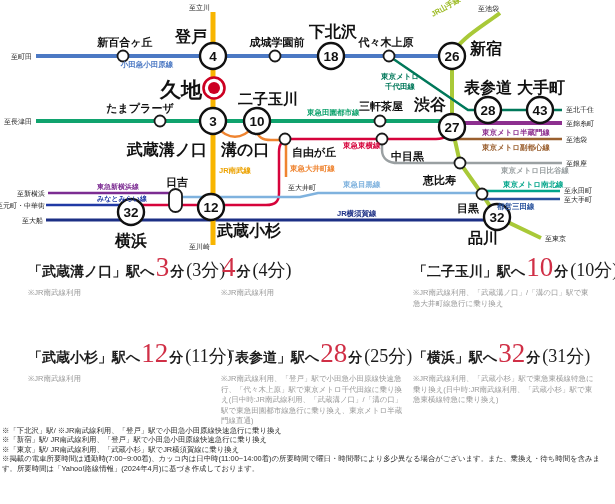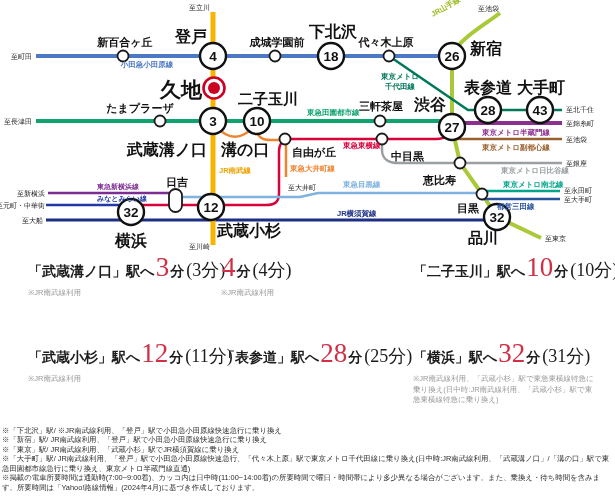--- a/index.html
+++ b/index.html
@@ -186,48 +186,49 @@
       </div>
     <div class="card-note">※JR南武線利用</div>
   </div>
   <div class="card">
     <div class="card-title">
         <span class="ct-station">「二子玉川」駅へ</span>
         <span class="ct-min">10</span>
         <span class="ct-unit">分</span>
         <span class="ct-paren">(10分)</span>
       </div>
+    <div class="card-note">※JR南武線利用、「武蔵溝ノ口」/「溝の口」駅で東急大井町線急行に乗り換え</div>
   </div>
   <div class="card">
     <div class="card-title">
         <span class="ct-station">「武蔵小杉」駅へ</span>
         <span class="ct-min">12</span>
         <span class="ct-unit">分</span>
         <span class="ct-paren">(11分)</span>
       </div>
     <div class="card-note">※JR南武線利用</div>
   </div>
   <div class="card">
     <div class="card-title">
         <span class="ct-station">「表参道」駅へ</span>
         <span class="ct-min">28</span>
         <span class="ct-unit">分</span>
         <span class="ct-paren">(25分)</span>
       </div>
+    <div class="card-note">※JR南武線利用、「登戸」駅で小田急小田原線快速急行、「代々木上原」駅で東京メトロ千代田線に乗り換え(日中時:JR南武線利用、「武蔵溝ノ口」/「溝の口」駅で東急田園都市線急行に乗り換え、東京メトロ半蔵門線直通)</div>
   </div>
   <div class="card">
     <div class="card-title">
         <span class="ct-station">「横浜」駅へ</span>
         <span class="ct-min">32</span>
         <span class="ct-unit">分</span>
         <span class="ct-paren">(31分)</span>
       </div>
     <div class="card-note">※JR南武線利用、「武蔵小杉」駅で東急東横線特急に乗り換え(日中時:JR南武線利用、「武蔵小杉」駅で東急東横線特急に乗り換え)</div>
   </div>
 </div>
 
 <div class="foot">
   <div>※「下北沢」駅/ ※JR南武線利用、「登戸」駅で小田急小田原線快速急行に乗り換え</div>
   <div>※「新宿」駅/ JR南武線利用、「登戸」駅で小田急小田原線快速急行に乗り換え</div>
   <div>※「東京」駅/ JR南武線利用、「武蔵小杉」駅でJR横須賀線に乗り換え</div>
-  <div>※「大手町」駅/ JR南武線利用、「登戸」駅で小田急小田原線快速急行、「代々木上原」駅で東京メトロ千代田線に乗り換え(日中時:JR南武線利用、「武蔵溝ノ口」/「溝の口」駅で東急田園都市線急行に乗り換え、東京メトロ半蔵門線直通)</div>
   <div>※掲載の電車所要時間は通勤時(7:00~9:00着)、カッコ内は日中時(11:00~14:00着)の所要時間で曜日・時間帯により多少異なる場合がございます。また、乗換え・待ち時間を含みます。所要時間は「Yahoo!路線情報」(2024年4月)に基づき作成しております。</div>
 </div>
 
 </body></html>

